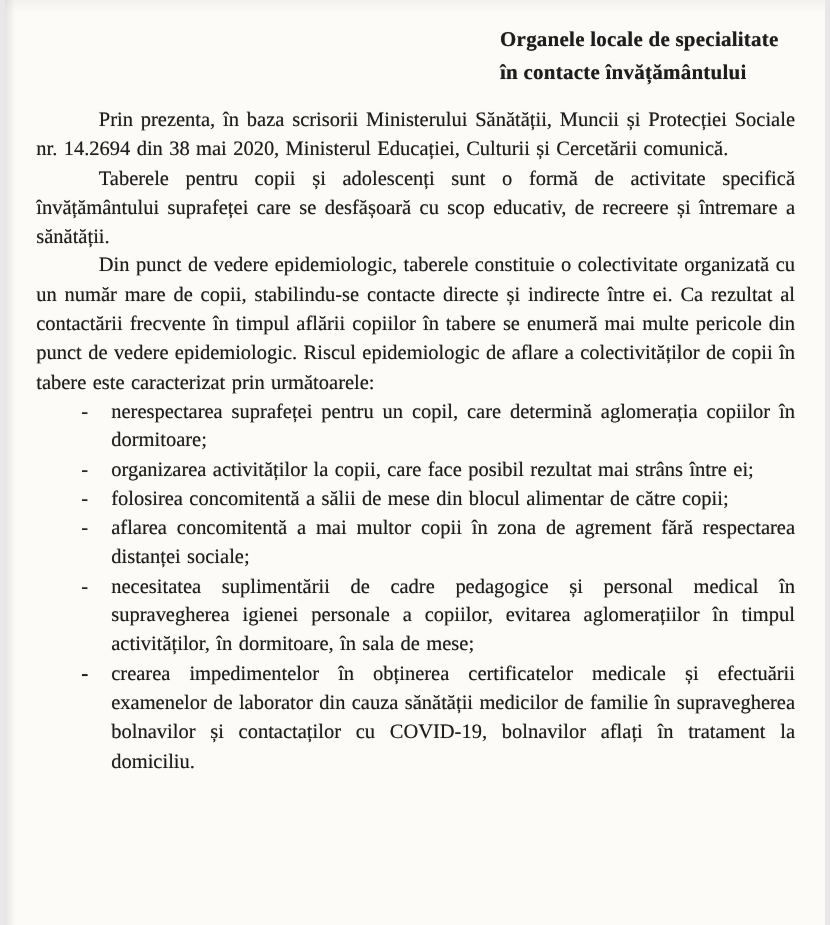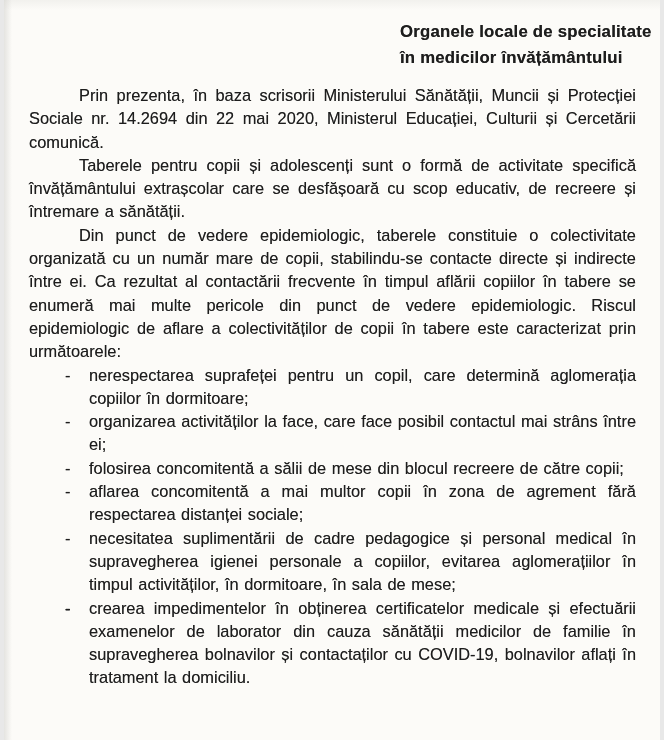--- a/index.html
+++ b/index.html
@@ -11,21 +11,21 @@
     padding: 0;
     background: #e8e8e8;
   }
   .page {
     position: relative;
     width: 656px;
     height: 740px;
     margin: 0 auto;
     background: var(--bg);
     color: var(--ink);
-    font-family: Liberation Sans, sans-serif;
+    font-family: Liberation Serif, serif;
     overflow: hidden;
   }
   
   .scan-edge-left {
     position: absolute;
     left: 0; top: 0; bottom: 0;
     width: 8px;
     background: linear-gradient(to right, rgba(175,175,170,0.30), rgba(255,255,255,0));
     pointer-events: none;
   }
@@ -80,40 +80,40 @@
 </style>
 </head>
 <body>
 
 <div class="page">
   <div class="scan-edge-left"></div>
   <div class="scan-edge-top"></div>
 
   <div class="doc-heading">
     <div>Organele locale de specialitate</div>
-    <div>în medicilor învățământului</div>
+    <div>în contacte învățământului</div>
   </div>
 
   <div class="doc-body">
-    <p class="para">Prin prezenta, în baza scrisorii Ministerului Sănătății, Muncii și Protecției Sociale nr. 14.2694 din 22 mai 2020, Ministerul Educației, Culturii și Cercetării comunică.</p>
-    <p class="para">Taberele pentru copii și adolescenți sunt o formă de activitate specifică învățământului extrașcolar care se desfășoară cu scop educativ, de recreere și întremare a sănătății.</p>
+    <p class="para">Prin prezenta, în baza scrisorii Ministerului Sănătății, Muncii și Protecției Sociale nr. 14.2694 din 38 mai 2020, Ministerul Educației, Culturii și Cercetării comunică.</p>
+    <p class="para">Taberele pentru copii și adolescenți sunt o formă de activitate specifică învățământului suprafeței care se desfășoară cu scop educativ, de recreere și întremare a sănătății.</p>
     <p class="para">Din punct de vedere epidemiologic, taberele constituie o colectivitate organizată cu un număr mare de copii, stabilindu-se contacte directe și indirecte între ei. Ca rezultat al contactării frecvente în timpul aflării copiilor în tabere se enumeră mai multe pericole din punct de vedere epidemiologic. Riscul epidemiologic de aflare a colectivităților de copii în tabere este caracterizat prin următoarele:</p>
 
     <ul class="risk-list">
       <li class="risk-item">
         <span class="dash">-</span>
         <span>nerespectarea suprafeței pentru un copil, care determină aglomerația copiilor în dormitoare;</span>
       </li>
       <li class="risk-item">
         <span class="dash">-</span>
-        <span>organizarea activităților la face, care face posibil contactul mai strâns între ei;</span>
+        <span>organizarea activităților la copii, care face posibil rezultat mai strâns între ei;</span>
       </li>
       <li class="risk-item">
         <span class="dash">-</span>
-        <span>folosirea concomitentă a sălii de mese din blocul recreere de către copii;</span>
+        <span>folosirea concomitentă a sălii de mese din blocul alimentar de către copii;</span>
       </li>
       <li class="risk-item">
         <span class="dash">-</span>
         <span>aflarea concomitentă a mai multor copii în zona de agrement fără respectarea distanței sociale;</span>
       </li>
       <li class="risk-item">
         <span class="dash">-</span>
         <span>necesitatea suplimentării de cadre pedagogice și personal medical în supravegherea igienei personale a copiilor, evitarea aglomerațiilor în timpul activităților, în dormitoare, în sala de mese;</span>
       </li>
       <li class="risk-item">

